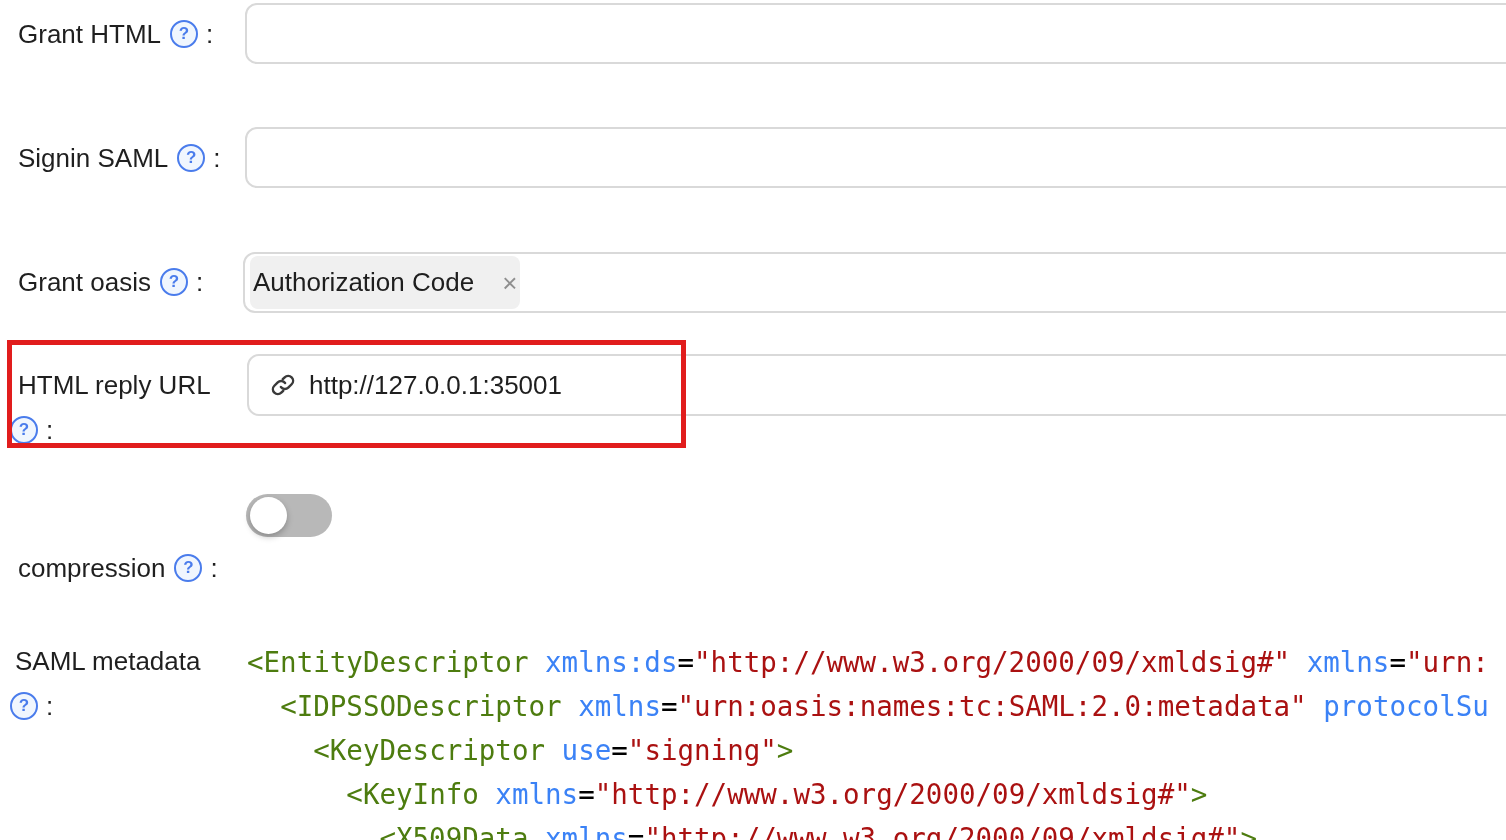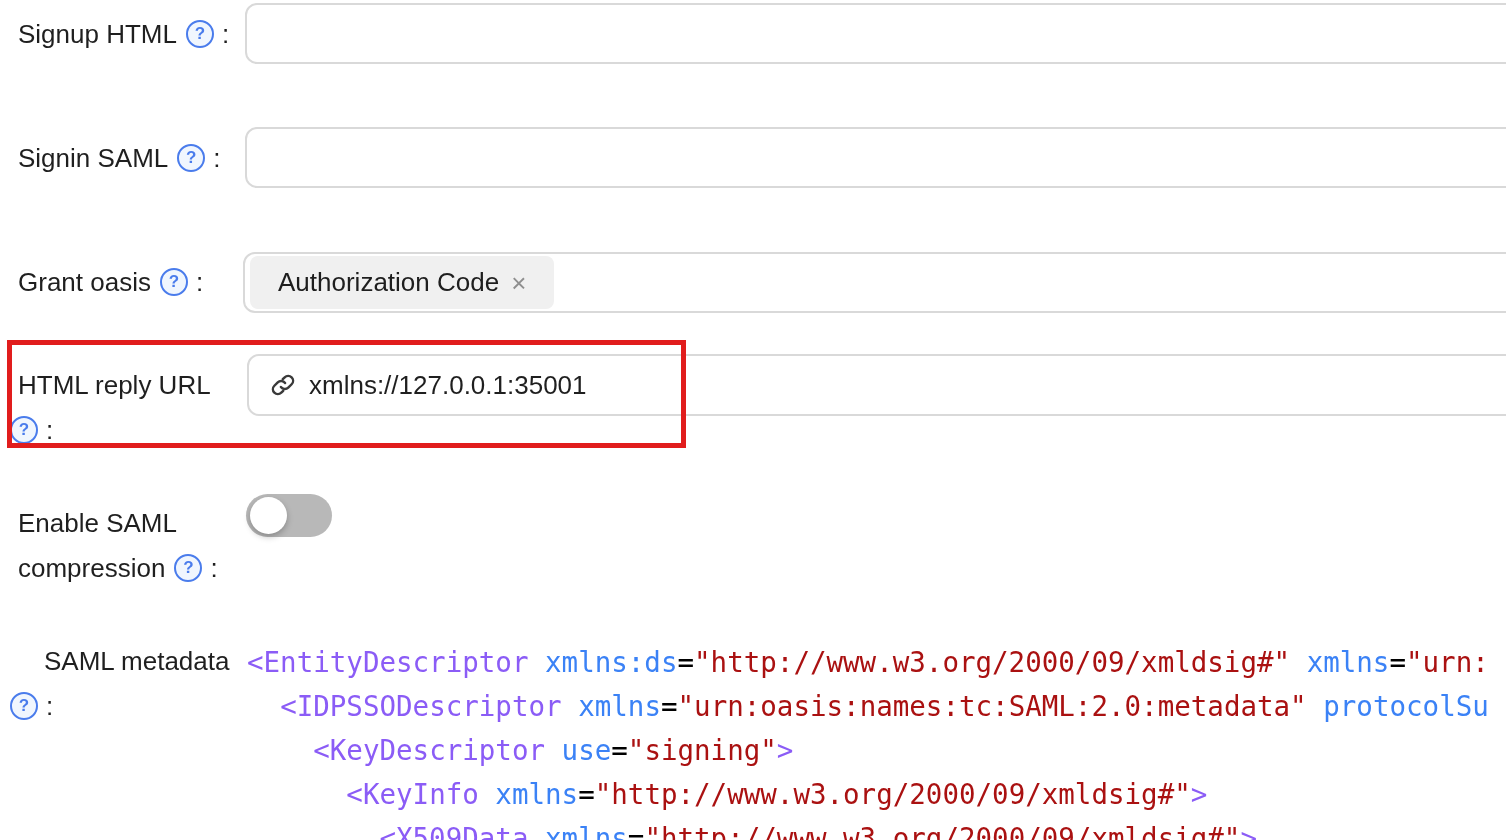--- a/index.html
+++ b/index.html
@@ -33,21 +33,21 @@
     font-size:26px; color:#1f1f1f;
   }
 
   .select-box {
     position:absolute; left:243px; width:1600px; height:61px;
     border:2px solid #d9d9d9; border-radius:12px; background:#fff;
     display:flex; align-items:center; padding:0 5px;
   }
   .select-tag {
     height:53px; background:#f0f0f0; border-radius:8px;
-    display:flex; align-items:center; gap:12px; padding:0 28px;
+    display:flex; align-items:center; gap:28px; padding:0 3px;
     font-size:26px; color:rgba(0,0,0,0.88);
   }
   .tag-close { color:#8f8f8f; font-size:26px; line-height:1; cursor:pointer; }
 
   .link-icon-svg { width:28px; height:28px; flex:0 0 auto; }
 
   .annotation-box {
     position:absolute; left:7px; top:340px; width:679px; height:108px;
     border:5px solid #e11d1d; pointer-events:none; z-index:5;
   }
@@ -61,32 +61,32 @@
     border-radius:50%; background:#ffffff;
     box-shadow:0 3px 6px rgba(0,0,0,0.25);
   }
 
   .code-area {
     position:absolute; left:247px; top:640px; width:1259px; height:210px;
     font-family:"DejaVu Sans Mono", monospace;
     font-size:27.5px; line-height:44px; white-space:pre; overflow:hidden;
   }
   .code-line { white-space:pre; }
-  .tok-tag   { color:#8b5cf6; }
+  .tok-tag   { color:#4d7c0f; }
   .tok-attr  { color:#3b82f6; }
   .tok-str   { color:#aa1111; }
   .tok-plain { color:#000000; }
 </style>
 </head>
 <body>
 
 <div class="stage">
 
   <div class="label-line" style="top:18px">
-    <span>Signup HTML</span>
+    <span>Grant HTML</span>
     <span class="help-icon">
         <span>?</span>
       </span>
     <span class="colon">:</span>
   </div>
   <div class="text-input" style="top:3px">
     <span></span>
   </div>
 
   <div class="label-line" style="top:142px">
@@ -123,38 +123,35 @@
     <span class="help-icon">
         <span>?</span>
       </span>
     <span class="colon">:</span>
   </div>
   <div class="text-input" style="top:354px; left:247px; height:62px;">
     <svg class="link-icon-svg" viewBox="0 0 24 24" fill="none" stroke="#3a3a3a" stroke-width="2.1" stroke-linecap="round" stroke-linejoin="round">
       <path d="M10.2 13.8a4.2 4.2 0 0 0 6.3.45l2.9-2.9a4.2 4.2 0 0 0-5.94-5.94L11.8 7.05"></path>
       <path d="M13.8 10.2a4.2 4.2 0 0 0-6.3-.45l-2.9 2.9a4.2 4.2 0 0 0 5.94 5.94l1.65-1.64"></path>
     </svg>
-    <span>xmlns://127.0.0.1:35001</span>
+    <span>http://127.0.0.1:35001</span>
   </div>
 
-  <div class="label-line" style="top:507px">
-    <span>Enable SAML</span>
-  </div>
   <div class="label-line" style="top:552px">
     <span>compression</span>
     <span class="help-icon">
         <span>?</span>
       </span>
     <span class="colon">:</span>
   </div>
   <div class="toggle" aria-label="off">
     <div class="toggle-knob"></div>
   </div>
 
-  <div class="label-line" style="top:645px; left:15px;margin-left:29px;">
+  <div class="label-line" style="top:645px; left:15px;">
     <span>SAML metadata</span>
   </div>
   <div class="label-line icon-line" style="top:690px">
     <span class="help-icon">
         <span>?</span>
       </span>
     <span class="colon">:</span>
   </div>
   <div class="code-area"><div class="code-line"><span class="tok-tag">&lt;EntityDescriptor</span><span class="tok-plain"> </span><span class="tok-attr">xmlns:ds</span><span class="tok-plain">=</span><span class="tok-str">"http://www.w3.org/2000/09/xmldsig#"</span><span class="tok-plain"> </span><span class="tok-attr">xmlns</span><span class="tok-plain">=</span><span class="tok-str">"urn:</span></div><div class="code-line"><span class="tok-plain">  </span><span class="tok-tag">&lt;IDPSSODescriptor</span><span class="tok-plain"> </span><span class="tok-attr">xmlns</span><span class="tok-plain">=</span><span class="tok-str">"urn:oasis:names:tc:SAML:2.0:metadata"</span><span class="tok-plain"> </span><span class="tok-attr">protocolSu</span></div><div class="code-line"><span class="tok-plain">    </span><span class="tok-tag">&lt;KeyDescriptor</span><span class="tok-plain"> </span><span class="tok-attr">use</span><span class="tok-plain">=</span><span class="tok-str">"signing"</span><span class="tok-tag">&gt;</span></div><div class="code-line"><span class="tok-plain">      </span><span class="tok-tag">&lt;KeyInfo</span><span class="tok-plain"> </span><span class="tok-attr">xmlns</span><span class="tok-plain">=</span><span class="tok-str">"http://www.w3.org/2000/09/xmldsig#"</span><span class="tok-tag">&gt;</span></div><div class="code-line"><span class="tok-plain">        </span><span class="tok-tag">&lt;X509Data</span><span class="tok-plain"> </span><span class="tok-attr">xmlns</span><span class="tok-plain">=</span><span class="tok-str">"http://www.w3.org/2000/09/xmldsig#"</span><span class="tok-tag">&gt;</span></div></div>
 

